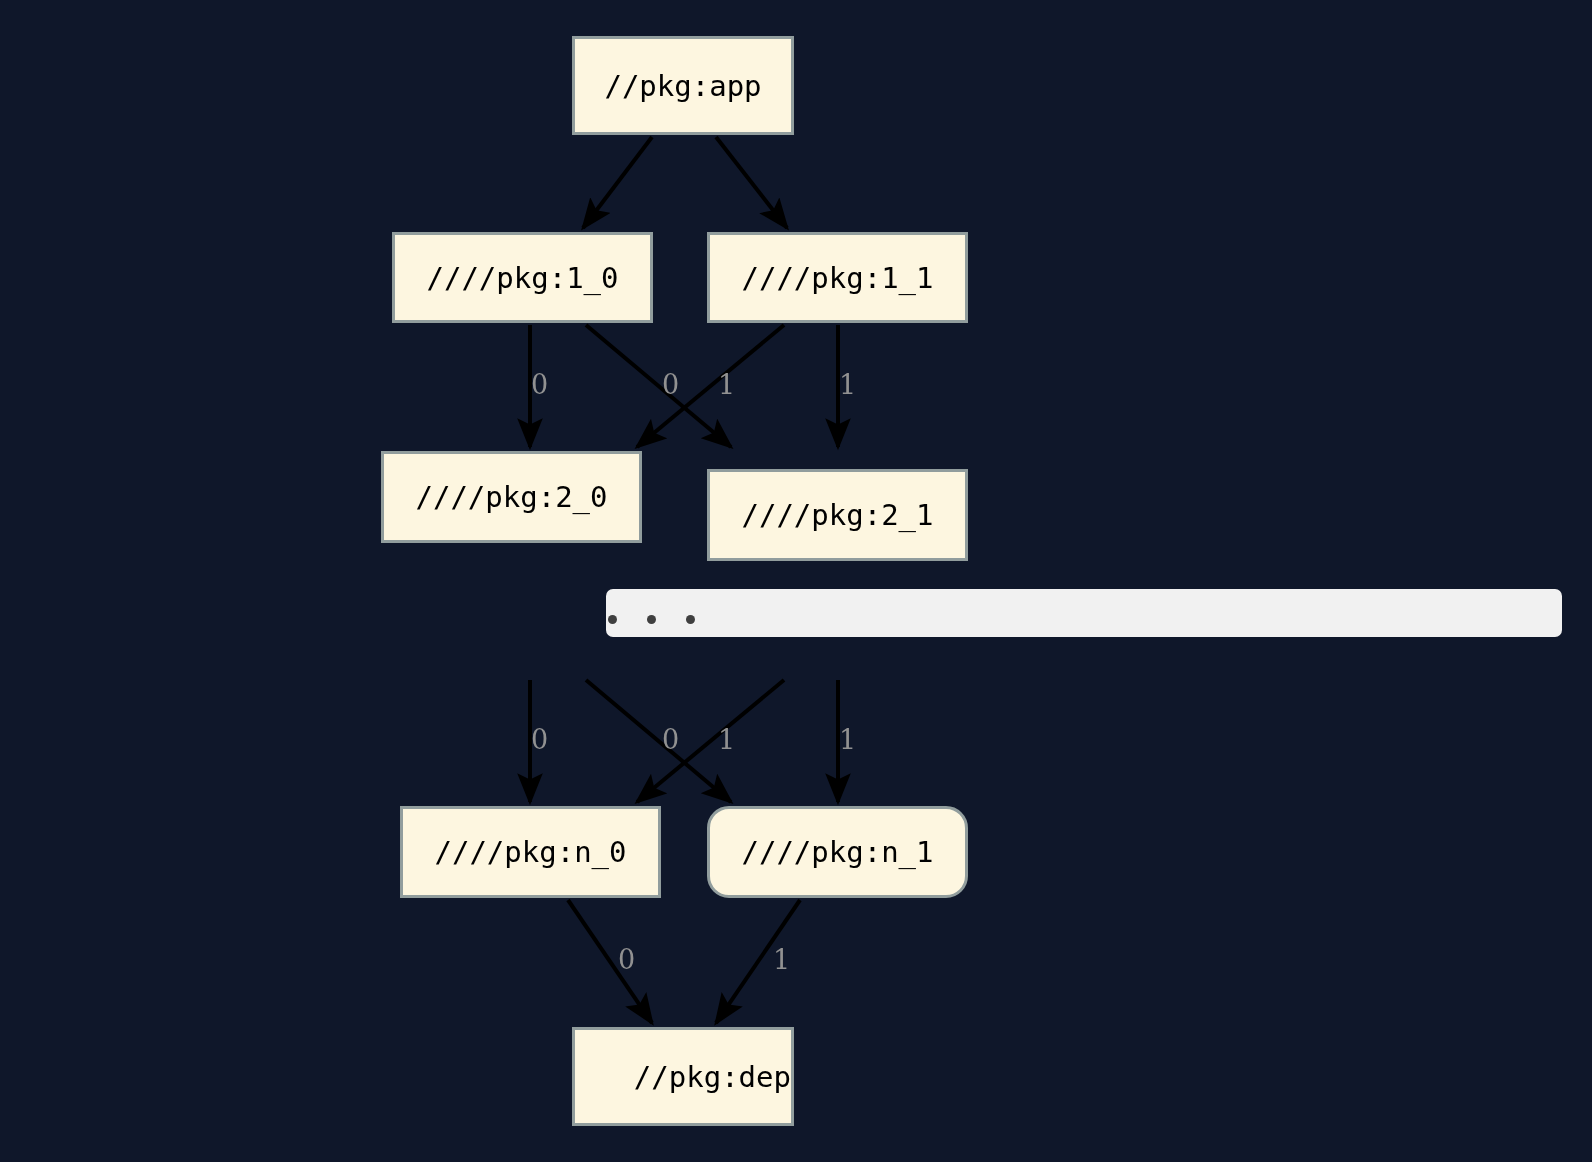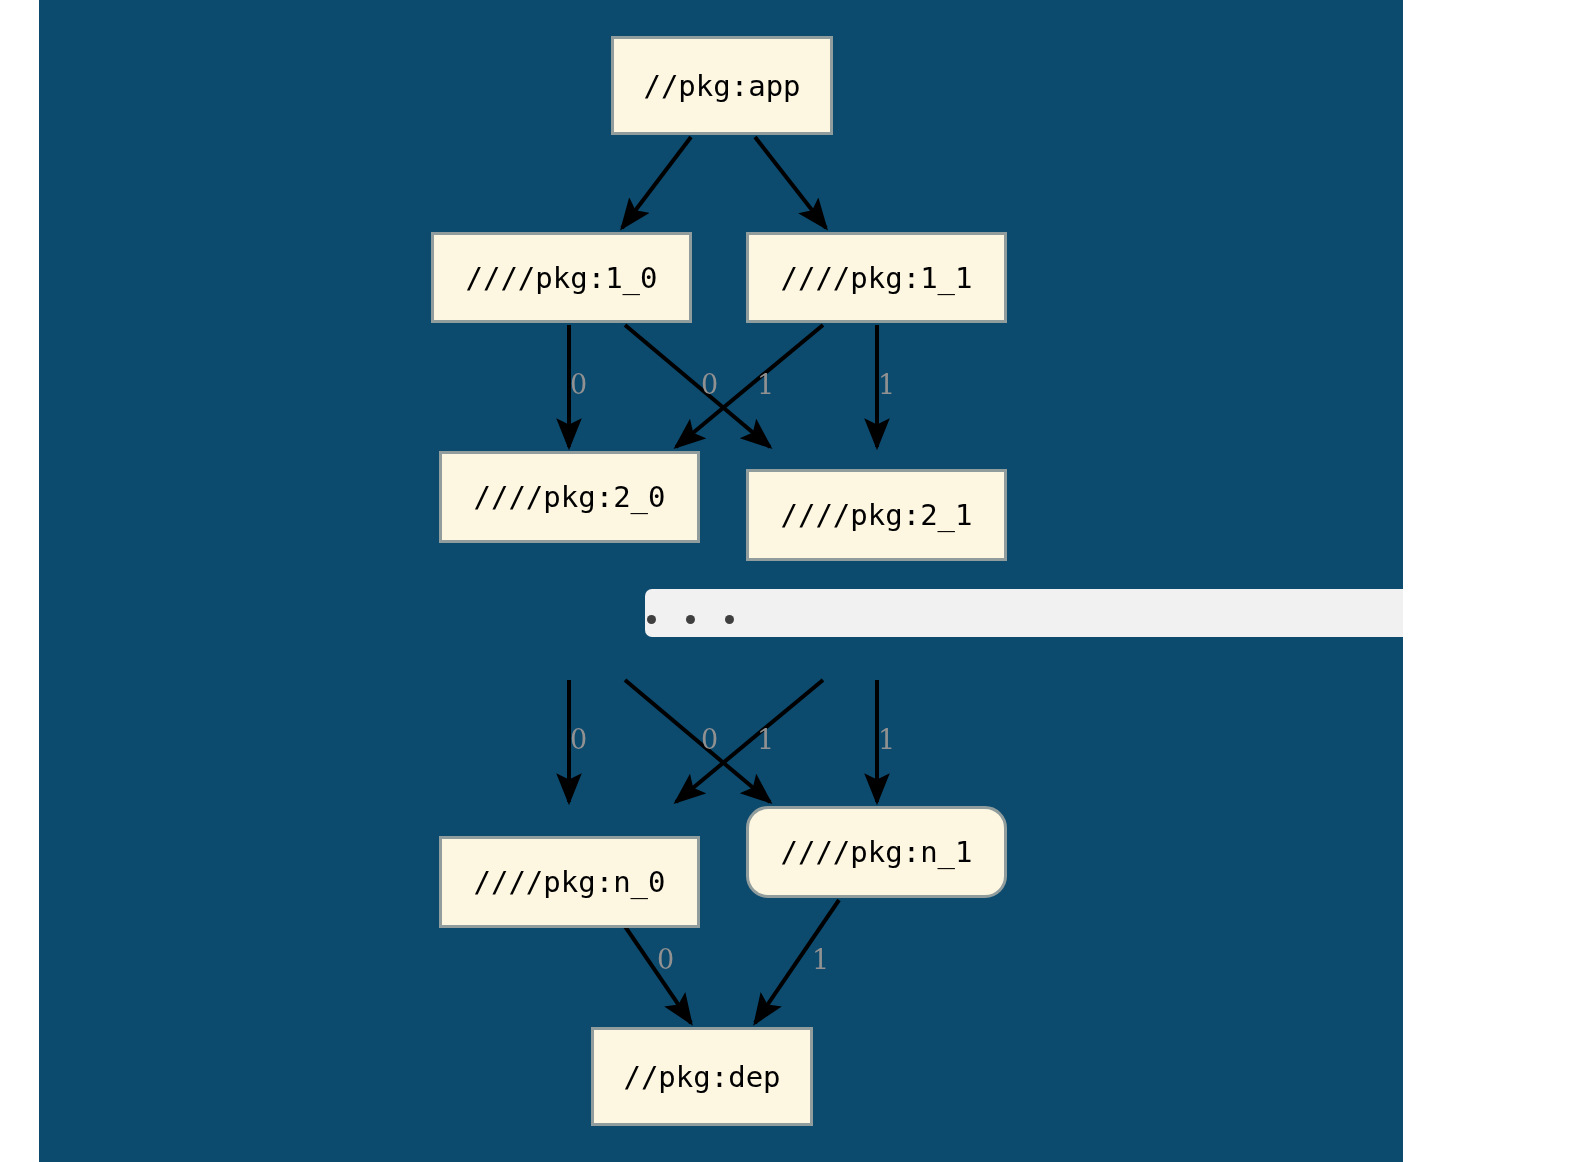--- a/index.html
+++ b/index.html
@@ -2,26 +2,25 @@
 <html><head>
 <meta charset="utf-8">
 <style>
   html, body {
     margin: 0;
     padding: 0;
     background: #ffffff;
   }
   #canvas {
     position: relative;
-    width: 1364px;
+    width: 1592px;
     height: 1162px;
-    background: #0c4a6e;
+    background: #0f172a;
     overflow: hidden;
     font-family: "Liberation Sans", sans-serif;
-    margin-left: 39px;
   }
   .graph-svg {
     position: absolute;
     left: 0;
     top: 0;
     width: 1592px;
     height: 1162px;
   }
   .node-box {
     position: absolute;
@@ -96,33 +95,33 @@
   <div id="nodes-layer">
       <div class="node-box" style="left: 572px; top: 36px; width: 222px; height: 99px; background: rgb(253, 246, 224); border-color: rgb(145, 157, 157);">
         <span class="node-label">//pkg:app</span>
       </div>
       <div class="node-box" style="left: 392px; top: 232px; width: 261px; height: 91px; background: rgb(253, 246, 224); border-color: rgb(145, 157, 157);">
         <span class="node-label">////pkg:1_0</span>
       </div>
       <div class="node-box" style="left: 707px; top: 232px; width: 261px; height: 91px; background: rgb(253, 246, 224); border-color: rgb(145, 157, 157);">
         <span class="node-label">////pkg:1_1</span>
       </div>
-      <div class="node-box" style="left: 400px; top: 451px; width: 261px; height: 92px; background: rgb(253, 246, 224); border-color: rgb(145, 157, 157); text-align: center;">
+      <div class="node-box" style="left: 381px; top: 451px; width: 261px; height: 92px; background: rgb(253, 246, 224); border-color: rgb(145, 157, 157); text-align: center;">
         <span class="node-label">////pkg:2_0</span>
       </div>
       <div class="node-box" style="left: 707px; top: 469px; width: 261px; height: 92px; background: rgb(253, 246, 224); border-color: rgb(145, 157, 157);">
         <span class="node-label">////pkg:2_1</span>
       </div>
-      <div class="node-box" style="left: 400px; top: 836px; width: 261px; height: 92px; background: rgb(253, 246, 224); border-color: rgb(145, 157, 157);">
+      <div class="node-box" style="left: 400px; top: 806px; width: 261px; height: 92px; background: rgb(253, 246, 224); border-color: rgb(145, 157, 157);">
         <span class="node-label">////pkg:n_0</span>
       </div>
       <div class="node-box" style="left: 707px; top: 806px; width: 261px; height: 92px; background: rgb(253, 246, 224); border-color: rgb(145, 157, 157); border-radius: 22px;">
         <span class="node-label">////pkg:n_1</span>
       </div>
-      <div class="node-box" style="left: 552px; top: 1027px; width: 222px; height: 99px; background: rgb(253, 246, 224); border-color: rgb(145, 157, 157);">
+      <div class="node-box" style="left: 572px; top: 1027px; width: 222px; height: 99px; background: rgb(253, 246, 224); border-color: rgb(145, 157, 157); justify-content: flex-end;">
         <span class="node-label">//pkg:dep</span>
       </div>
     </div>
   <div id="edge-labels-layer">
       <div class="edge-label" style="left: 531px; top: 371px; color: rgb(145, 145, 145);">0</div>
       <div class="edge-label" style="left: 662px; top: 371px; color: rgb(145, 145, 145);">0</div>
       <div class="edge-label" style="left: 718px; top: 371px; color: rgb(145, 145, 145);">1</div>
       <div class="edge-label" style="left: 839px; top: 371px; color: rgb(145, 145, 145);">1</div>
       <div class="edge-label" style="left: 531px; top: 726px; color: rgb(145, 145, 145);">0</div>
       <div class="edge-label" style="left: 662px; top: 726px; color: rgb(145, 145, 145);">0</div>

